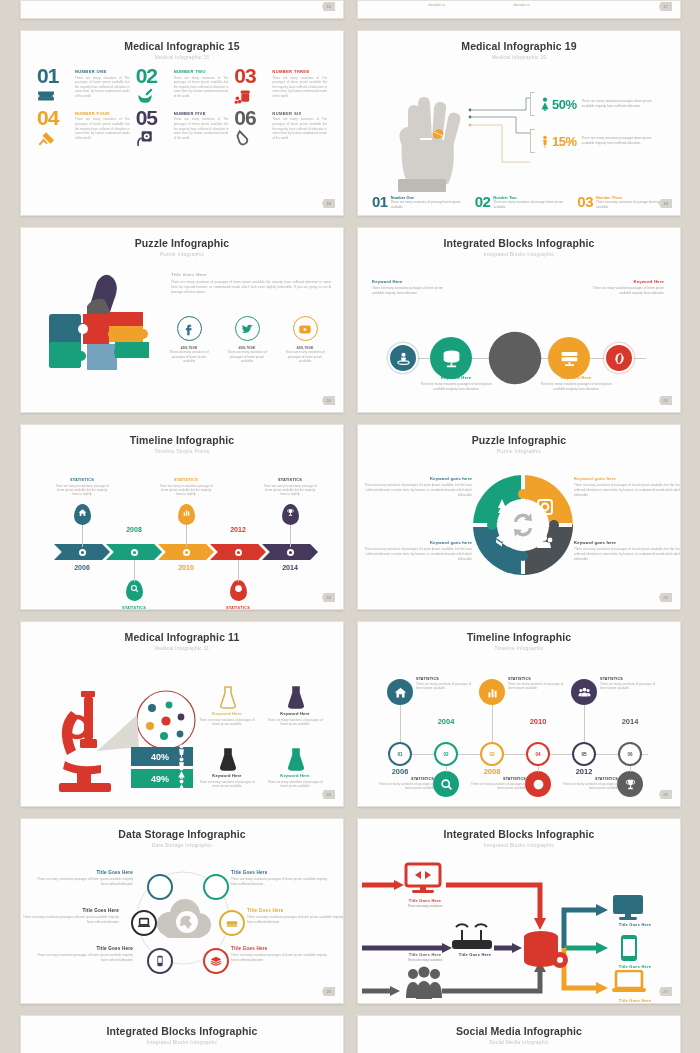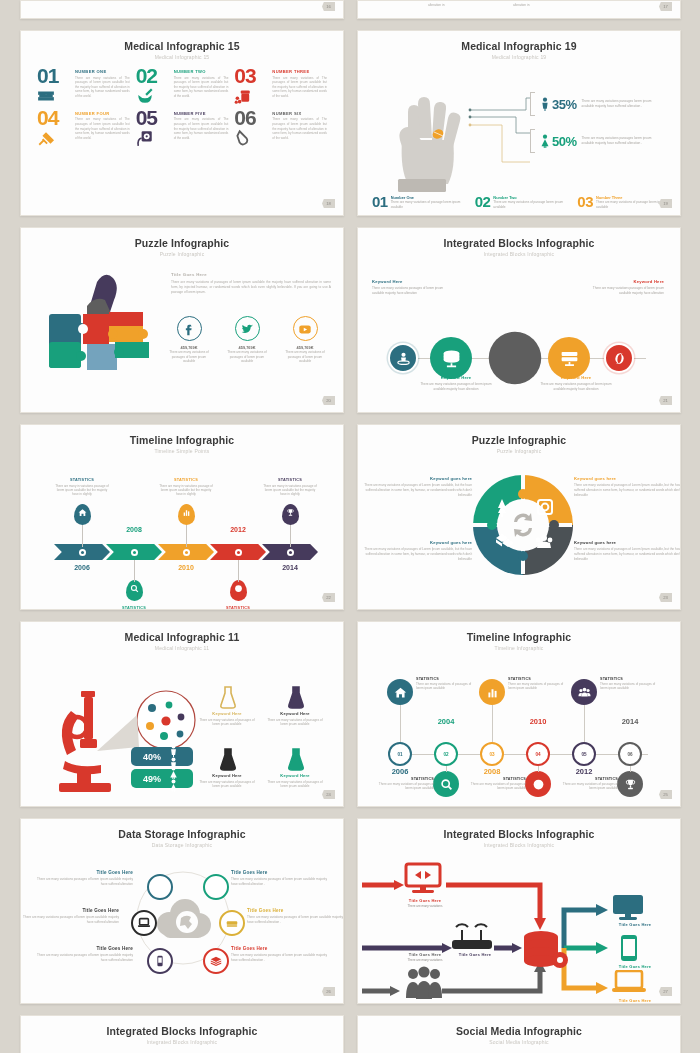--- a/index.html
+++ b/index.html
@@ -96,21 +96,21 @@
   
   .cp-wrap { position:relative; height:150px; }
   .cp-cap { position:absolute; width:112px; }
   .cp-cap .kw { font-size:4.2px; margin-bottom:2px; }
   .cp-cap p { color:#adaaa5; font-size:3.1px; line-height:1.6; }
 
   
   .m11-kw { position:absolute; width:56px; text-align:center; }
   .m11-kw .kw { font-size:4px; }
   .m11-kw p { color:#adaaa5; font-size:3px; line-height:1.5; margin-top:1.5px; }
-  .m11-bar { position:absolute; border-radius:5px; display:flex; align-items:center; padding:0 12px; gap:6px; }
+  .m11-bar { position:absolute; border-radius:0; display:flex; align-items:center; padding:0 20px; gap:6px; }
   .m11-bar span { color:#fff; font-weight:bold; font-size:9px; }
 
   
   .t25-line { position:absolute; left:32px; top:103px; width:258px; height:1px; background:#cfcbc4; }
   .t25-ring { position:absolute; width:24px; height:24px; border-radius:50%; border:2px solid #fff;
               background:#fff; display:flex; align-items:center; justify-content:center; font-size:4.6px; font-weight:bold; }
   .t25-ico { position:absolute; width:26px; height:26px; border-radius:50%; display:flex; align-items:center; justify-content:center; }
   .t25-year { position:absolute; font-weight:bold; font-size:7.5px; }
   .t25-txt { position:absolute; width:58px; }
   .t25-txt .kw { font-size:3.7px; letter-spacing:.2px; }
@@ -279,38 +279,38 @@
           <path d="M2 33 H34 V70 H62" stroke="#ddc189" stroke-width=".8" fill="none"></path>
           <circle cx="2" cy="18" r="1.4" fill="#5d7c7c"></circle>
               <circle cx="2" cy="25" r="1.4" fill="#5d7c7c"></circle>
               <circle cx="2" cy="33" r="1.4" fill="#ddc189"></circle>
         </svg>
         <div class="m19-rows" id="m19rows">
  <div class="m19-row">
    <div style="width:5px;height:24px;border-left:1px solid #c8c4be;border-top:1px solid #c8c4be;border-bottom:1px solid #c8c4be;"></div>
    <span style="margin-left:3px">
                   <svg width="14" height="14" viewBox="0 0 16 16">
-                    <circle cx="8" cy="3" r="2.4" fill="#2c6e80"></circle>
-                    <path d="M5 6.5 h6 l-1 7 h-1.4 v5 h-1.2 v-5 h-1.4 z" fill="#2c6e80"></path>
-                  </svg>
-                </span>
-   <span class="m19-pct" style="color:#2c6e80">35%</span>
-   <span class="m19-rtxt">There are many variations passages lorem ipsum available  majority have suffered alteration .</span>
- </div>
- <div class="m19-row">
-   <div style="width:5px;height:24px;border-left:1px solid #c8c4be;border-top:1px solid #c8c4be;border-bottom:1px solid #c8c4be;"></div>
-   <span style="margin-left:3px">
-                  <svg width="14" height="14" viewBox="0 0 16 16">
                     <circle cx="8" cy="3" r="2.4" fill="#18a07c"></circle>
                     <path d="M8 6 l4 8 h-8 z" fill="#18a07c"></path>
                     <rect x="6.6" y="13" width="1.1" height="5" fill="#18a07c"></rect>
                     <rect x="8.4" y="13" width="1.1" height="5" fill="#18a07c"></rect>
                   </svg>
                 </span>
    <span class="m19-pct" style="color:#18a07c">50%</span>
+   <span class="m19-rtxt">There are many variations passages lorem ipsum available  majority have suffered alteration .</span>
+ </div>
+ <div class="m19-row">
+   <div style="width:5px;height:24px;border-left:1px solid #c8c4be;border-top:1px solid #c8c4be;border-bottom:1px solid #c8c4be;"></div>
+   <span style="margin-left:3px">
+                  <svg width="14" height="14" viewBox="0 0 16 16">
+                    <circle cx="8" cy="4" r="2" fill="#f0a12a"></circle>
+                    <path d="M6 6.5 h4 l-.6 6 h-1 v4 h-.9 v-4 h-1 z" fill="#f0a12a"></path>
+                  </svg>
+                </span>
+   <span class="m19-pct" style="color:#f0a12a">15%</span>
    <span class="m19-rtxt">There are many variations passages lorem ipsum available  majority have suffered alteration .</span>
  </div>
             </div>
       </div>
       <div class="m19-bottom" id="m19bottom">
  <div class="m19-bcell">
    <div class="m19-bnum" style="color:#2c6e80">01</div>
    <div>
      <div class="m19-bh" style="color:#2c6e80">Number One</div>
      <div class="m19-bp">There are many variations of passage lorem ipsum available</div>

